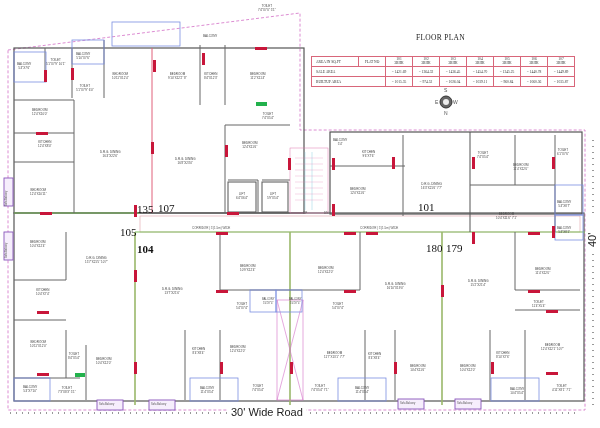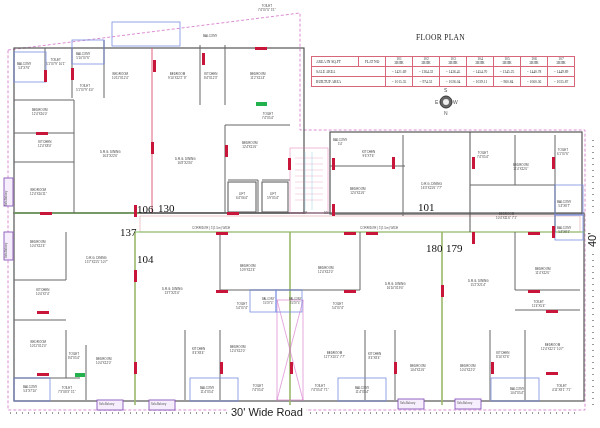--- a/index.html
+++ b/index.html
@@ -219,24 +219,24 @@
   </tr>
 </tbody>
   </table>
 
 <div class="mini" style="left:444px;top:87px;font-size:5px;">S</div>
 <div class="mini" style="left:435px;top:99px;font-size:5px;">E</div>
 <div class="mini" style="left:453px;top:99px;font-size:5px;">W</div>
 <div class="mini" style="left:444px;top:110px;font-size:5px;">N</div>
 <span class="abs" style="left:440px;top:96px;width:12px;height:12px;"></span>
 
-<div class="flat" style="left:137px;top:203px;">106</div>
-<div class="flat" style="left:158px;top:202px;">130</div>
-<div class="flat" style="left:120px;top:226px;">137</div>
-<div class="flat" style="left:137px;top:253px;">104</div>
+<div class="flat" style="left:137px;top:203px;">135</div>
+<div class="flat" style="left:158px;top:202px;">107</div>
+<div class="flat" style="left:120px;top:226px;">105</div>
+<div class="flat" style="left:137px;top:243px;font-weight:bold;">104</div>
 <div class="flat" style="left:418px;top:201px;">101</div>
 <div class="flat" style="left:426px;top:242px;">180</div>
 <div class="flat" style="left:446px;top:242px;">179</div>
 
 <div class="road" style="left:228px;top:406px;font-size:11px;background:#fff;padding:0 3px;">30' Wide Road</div>
 <div class="road" style="left:545px;top:200px;font-size:11px;transform:rotate(-90deg);transform-origin:left top;background:#fff;padding:0 3px;left:586px;top:250px;">40' Wide Road</div>
 
 <div class="mini" style="left:192px;top:226px;">CORRIDOR | 5'(1.5m) WIDE</div>
 <div class="mini" style="left:360px;top:226px;">CORRIDOR | 5'(1.5m) WIDE</div>
 <div class="mini" style="left:303px;top:211px;">UP</div>

